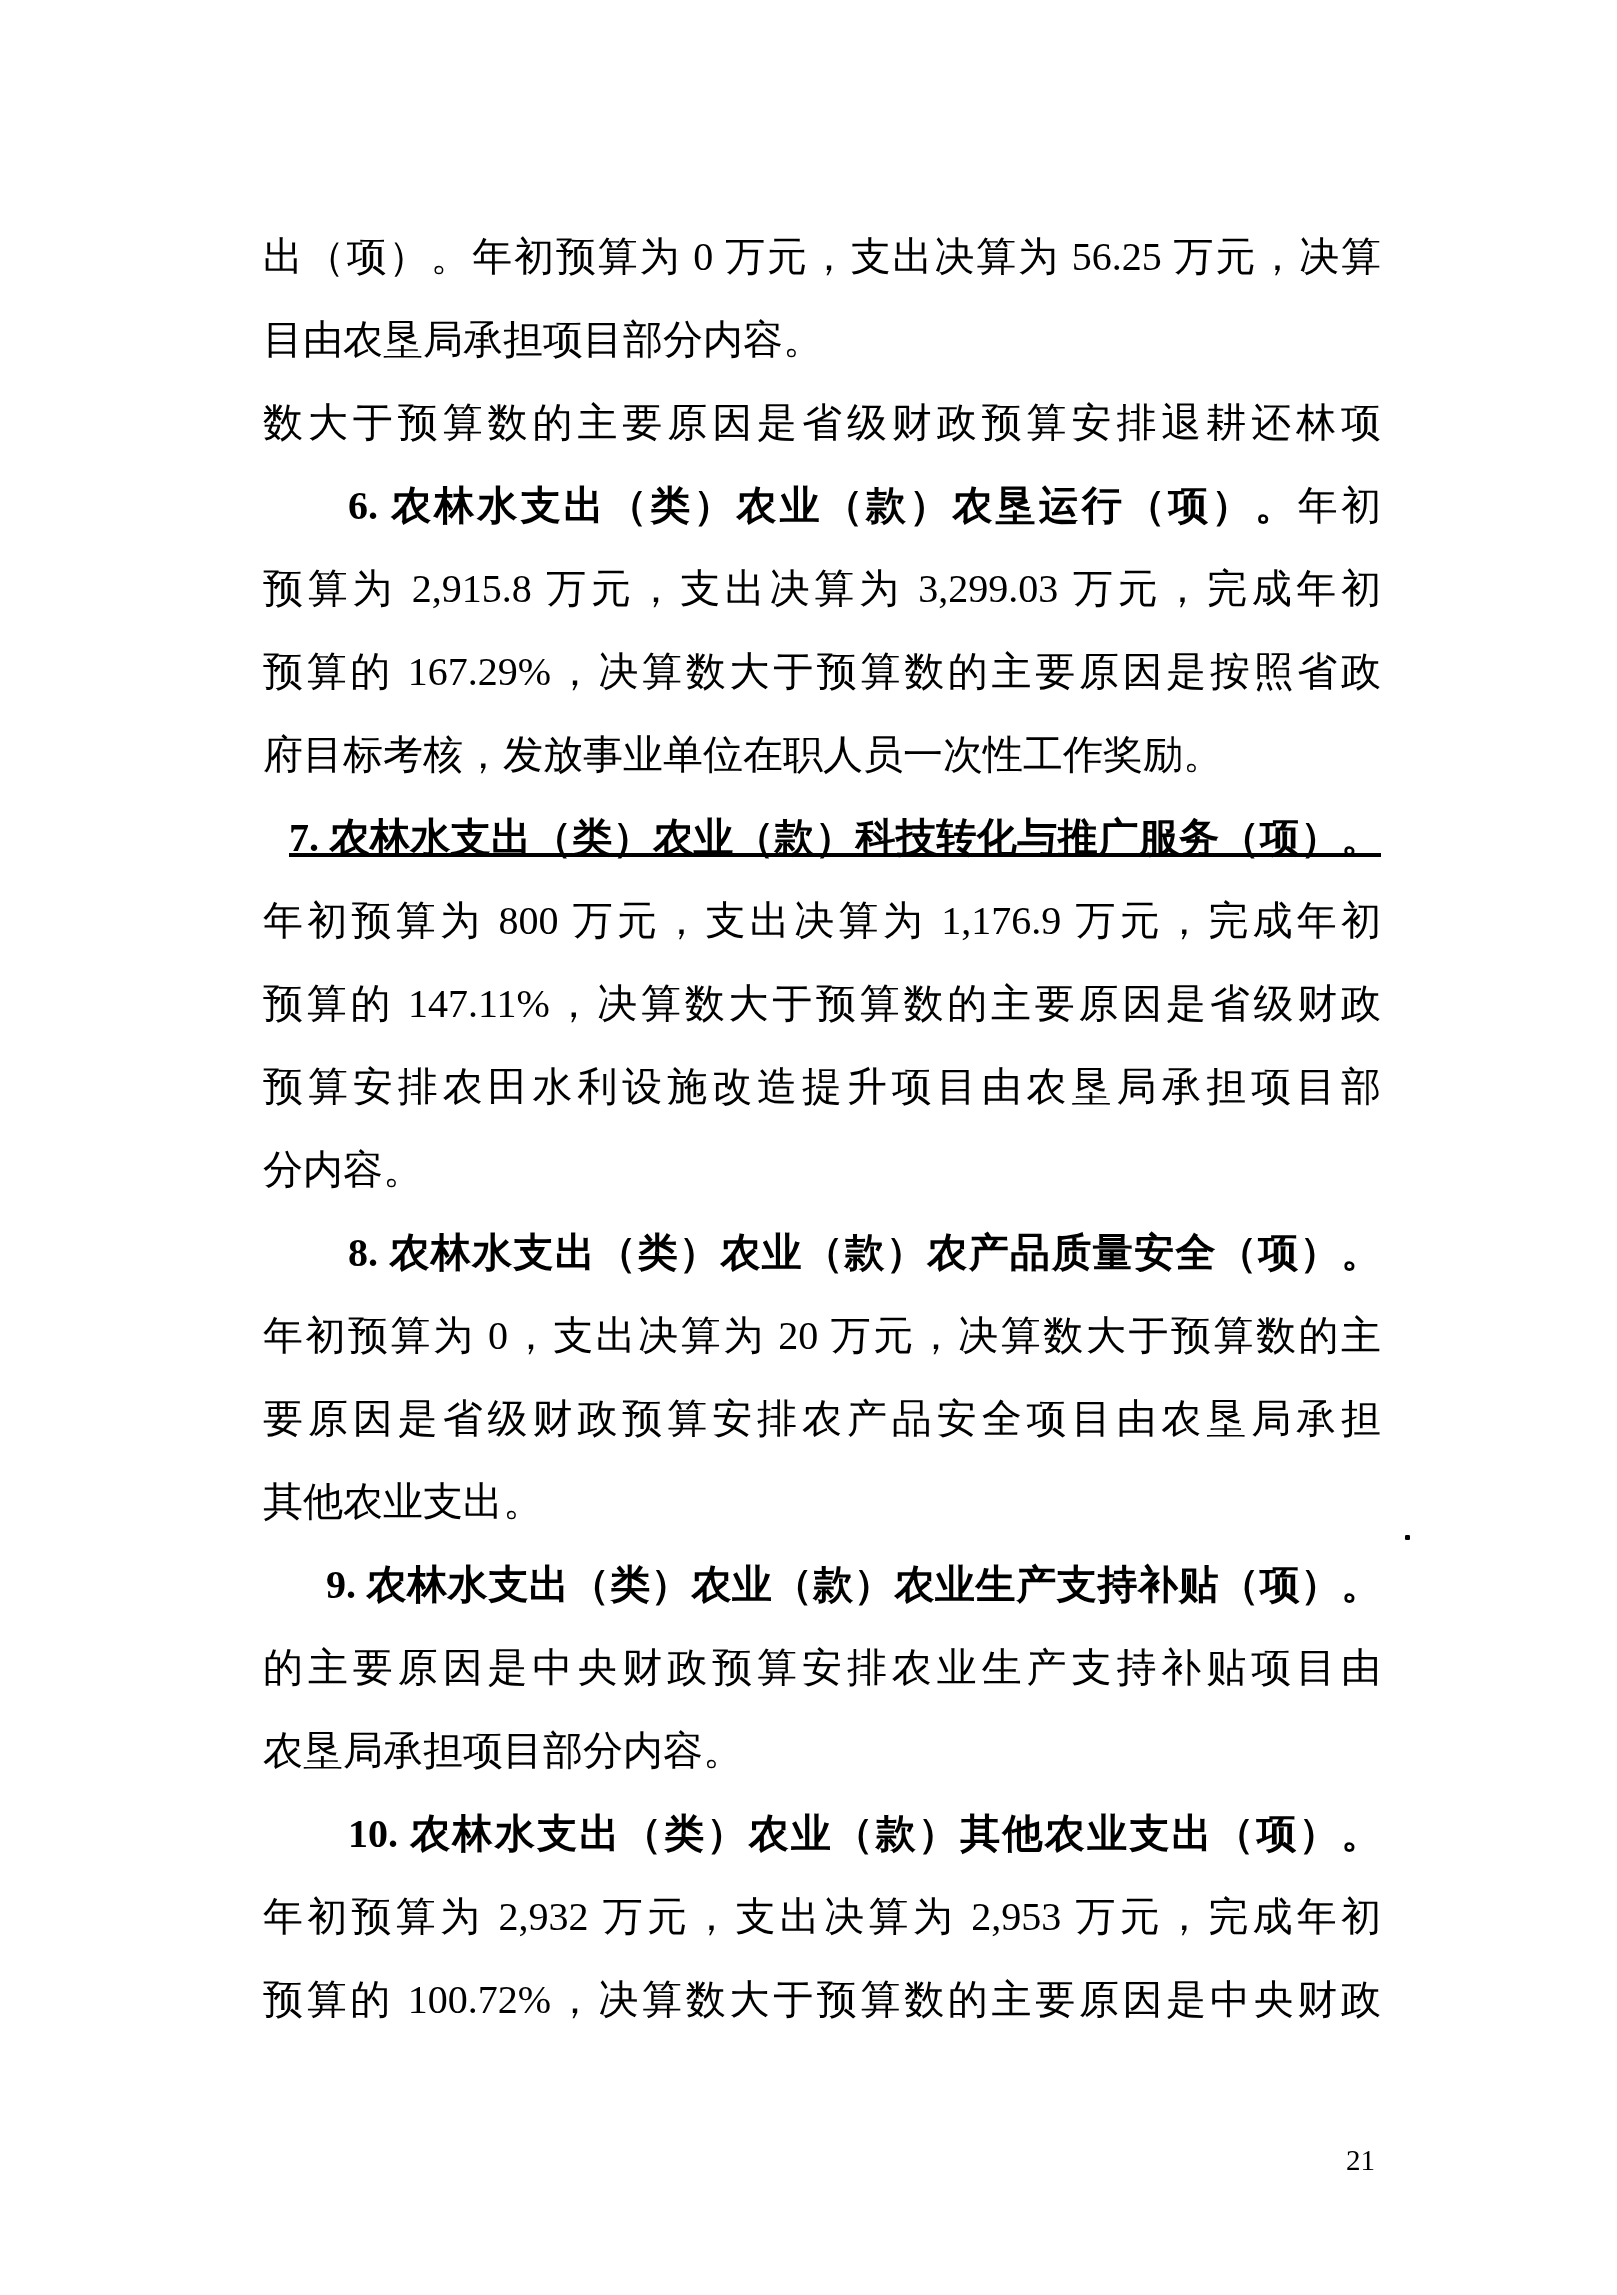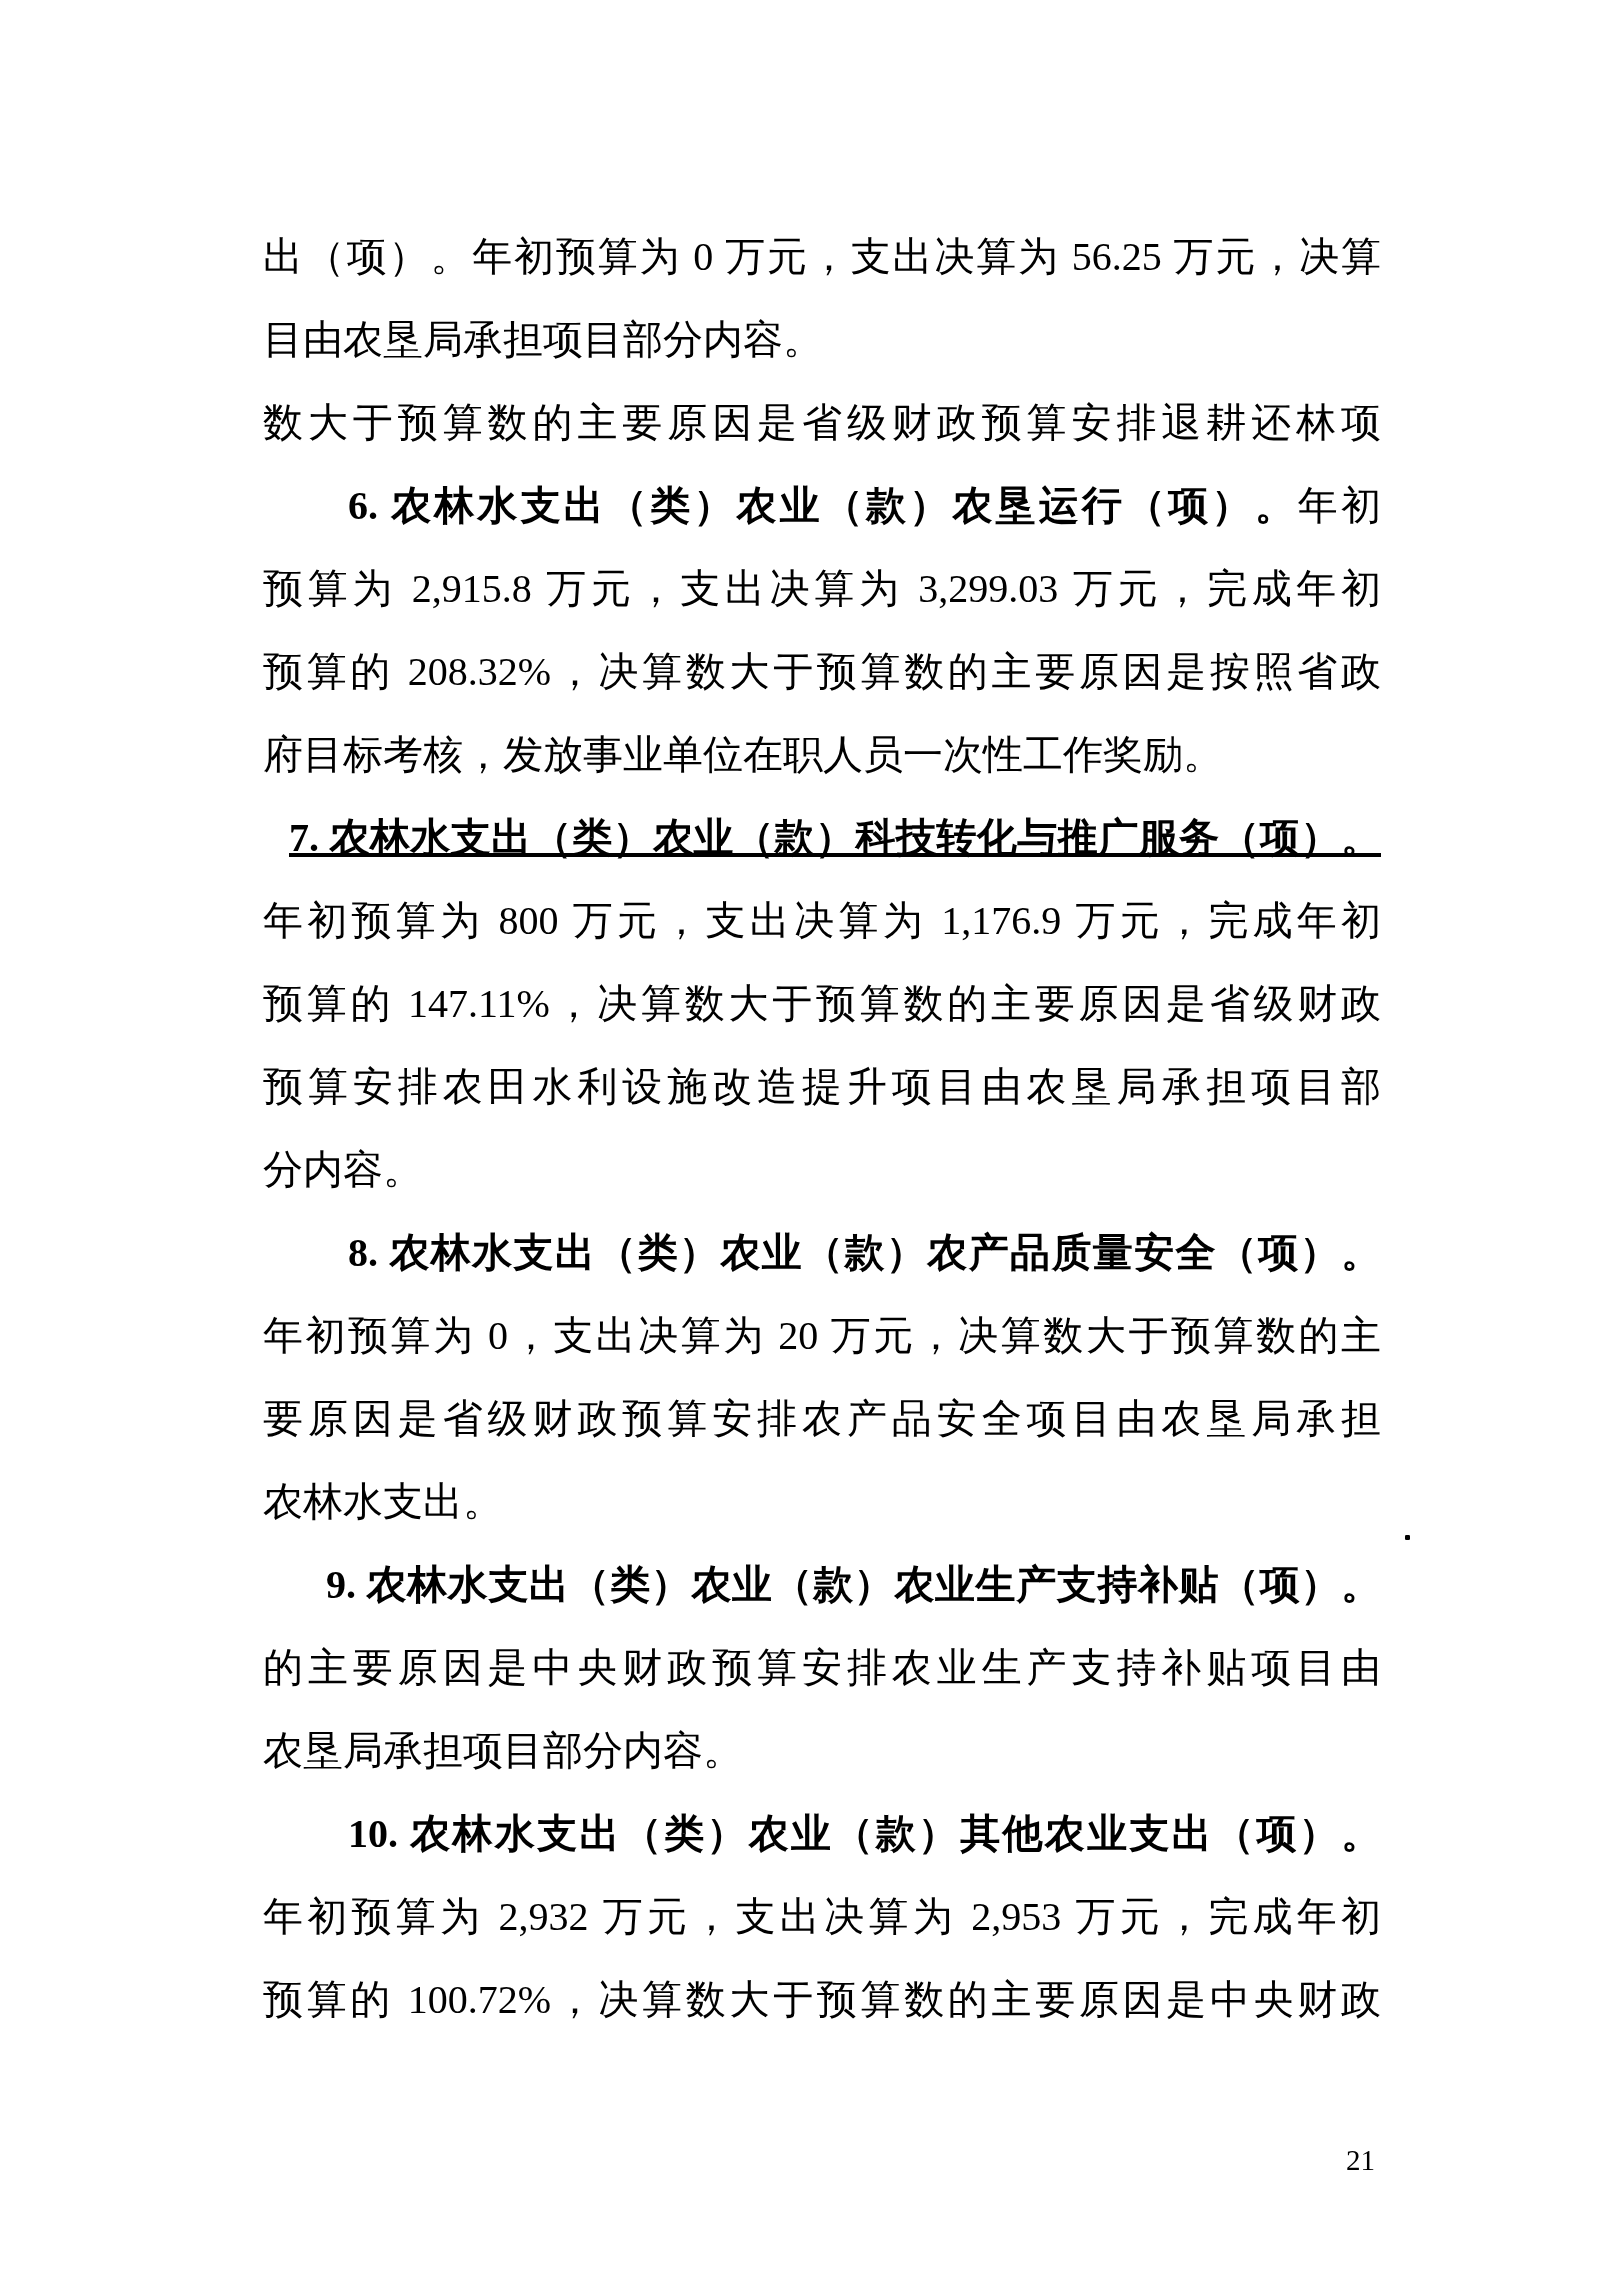--- a/index.html
+++ b/index.html
@@ -64,31 +64,31 @@
 </head>
 <body>
 
 <div class="page">
   <div class="text-block" id="text-block">
       <div class="line just"><span class="seg">出（项）。年初预算为 0 万元，支出决算为 56.25 万元，决算</span></div>
       <div class="line"><span class="seg">目由农垦局承担项目部分内容。</span></div>
       <div class="line just"><span class="seg">数大于预算数的主要原因是省级财政预算安排退耕还林项</span></div>
       <div class="line just" style="padding-left: 85px;"><span class="seg bold">6. 农林水支出（类）农业（款）农垦运行（项）。</span><span class="seg">年初</span></div>
       <div class="line just"><span class="seg">预算为 2,915.8 万元，支出决算为 3,299.03 万元，完成年初</span></div>
-      <div class="line just"><span class="seg">预算的 208.32%，决算数大于预算数的主要原因是按照省政</span></div>
+      <div class="line just"><span class="seg">预算的 167.29%，决算数大于预算数的主要原因是按照省政</span></div>
       <div class="line"><span class="seg">府目标考核，发放事业单位在职人员一次性工作奖励。</span></div>
       <div class="line just" style="padding-left: 26px; text-decoration: underline;"><span class="seg bold">7. 农林水支出（类）农业（款）科技转化与推广服务（项）。</span></div>
       <div class="line just"><span class="seg">年初预算为 800 万元，支出决算为 1,176.9 万元，完成年初</span></div>
       <div class="line just"><span class="seg">预算的 147.11%，决算数大于预算数的主要原因是省级财政</span></div>
       <div class="line just"><span class="seg">预算安排农田水利设施改造提升项目由农垦局承担项目部</span></div>
       <div class="line"><span class="seg">分内容。</span></div>
       <div class="line just" style="padding-left: 85px;"><span class="seg bold">8. 农林水支出（类）农业（款）农产品质量安全（项）。</span></div>
       <div class="line just"><span class="seg">年初预算为 0，支出决算为 20 万元，决算数大于预算数的主</span></div>
       <div class="line just"><span class="seg">要原因是省级财政预算安排农产品安全项目由农垦局承担</span></div>
-      <div class="line"><span class="seg">农林水支出。</span></div>
+      <div class="line"><span class="seg">其他农业支出。</span></div>
       <div class="line just" style="padding-left: 63px;"><span class="seg bold">9. 农林水支出（类）农业（款）农业生产支持补贴（项）。</span></div>
       <div class="line just"><span class="seg">的主要原因是中央财政预算安排农业生产支持补贴项目由</span></div>
       <div class="line"><span class="seg">农垦局承担项目部分内容。</span></div>
       <div class="line just" style="padding-left: 85px;"><span class="seg bold">10. 农林水支出（类）农业（款）其他农业支出（项）。</span></div>
       <div class="line just"><span class="seg">年初预算为 2,932 万元，支出决算为 2,953 万元，完成年初</span></div>
       <div class="line just"><span class="seg">预算的 100.72%，决算数大于预算数的主要原因是中央财政</span></div>
     </div>
   <div class="page-number">21</div>
   <div class="speck"></div>
 </div>

